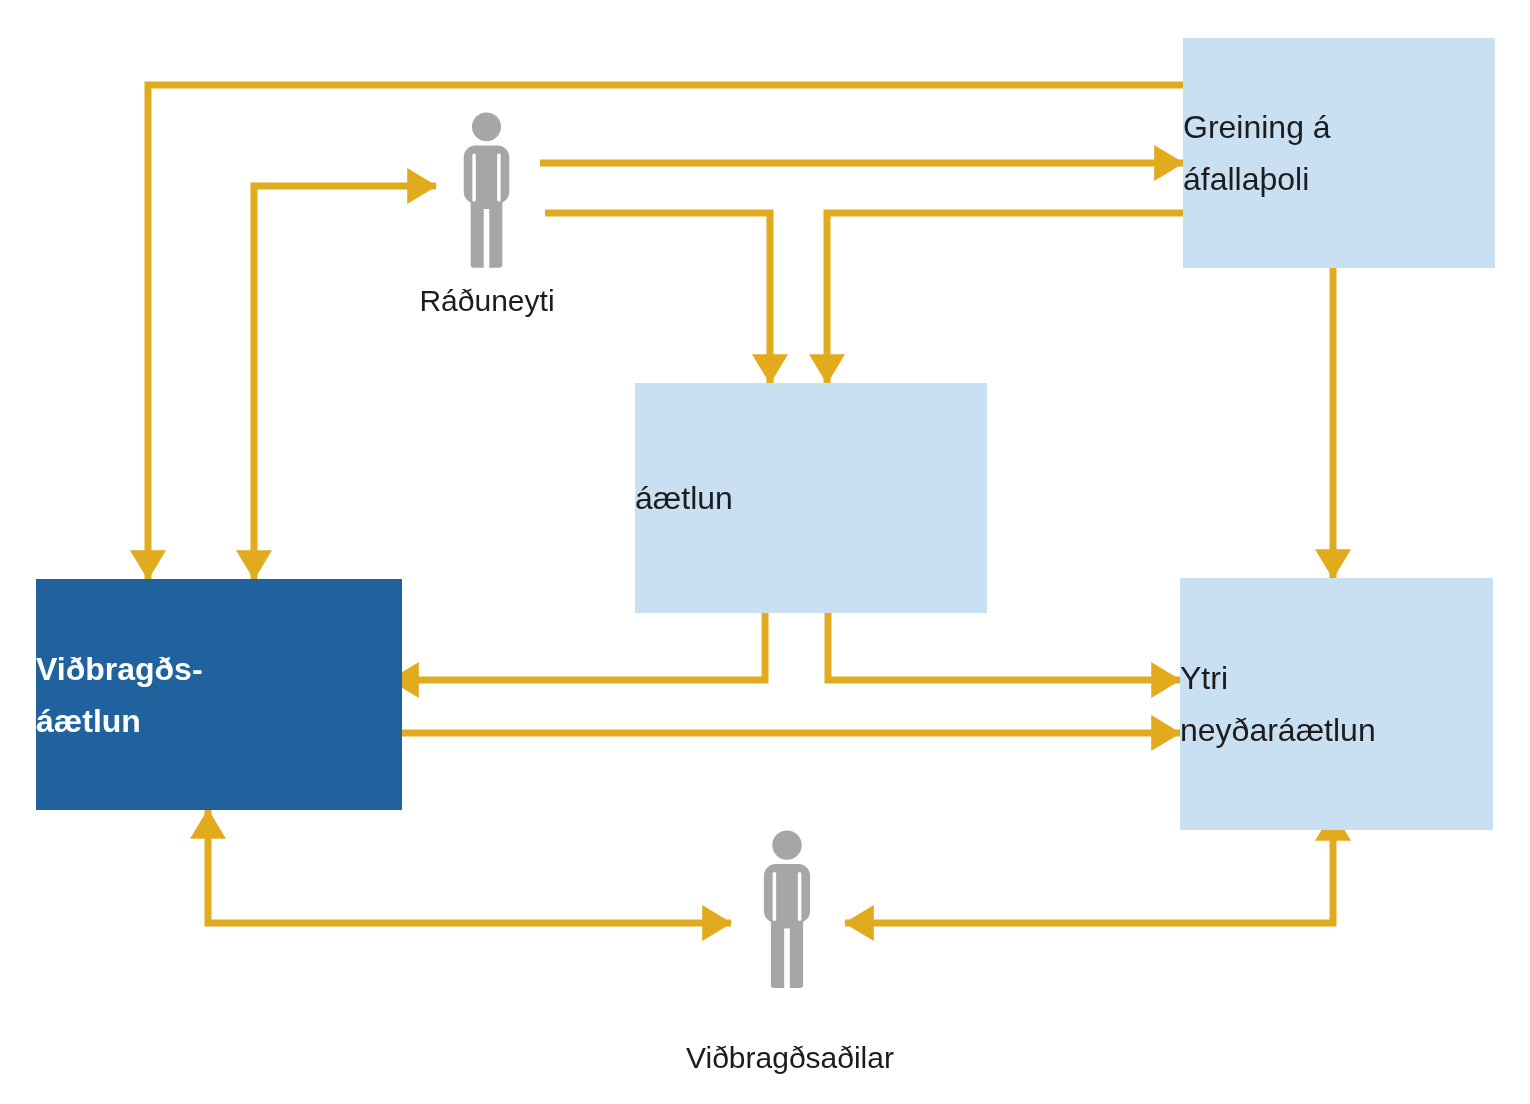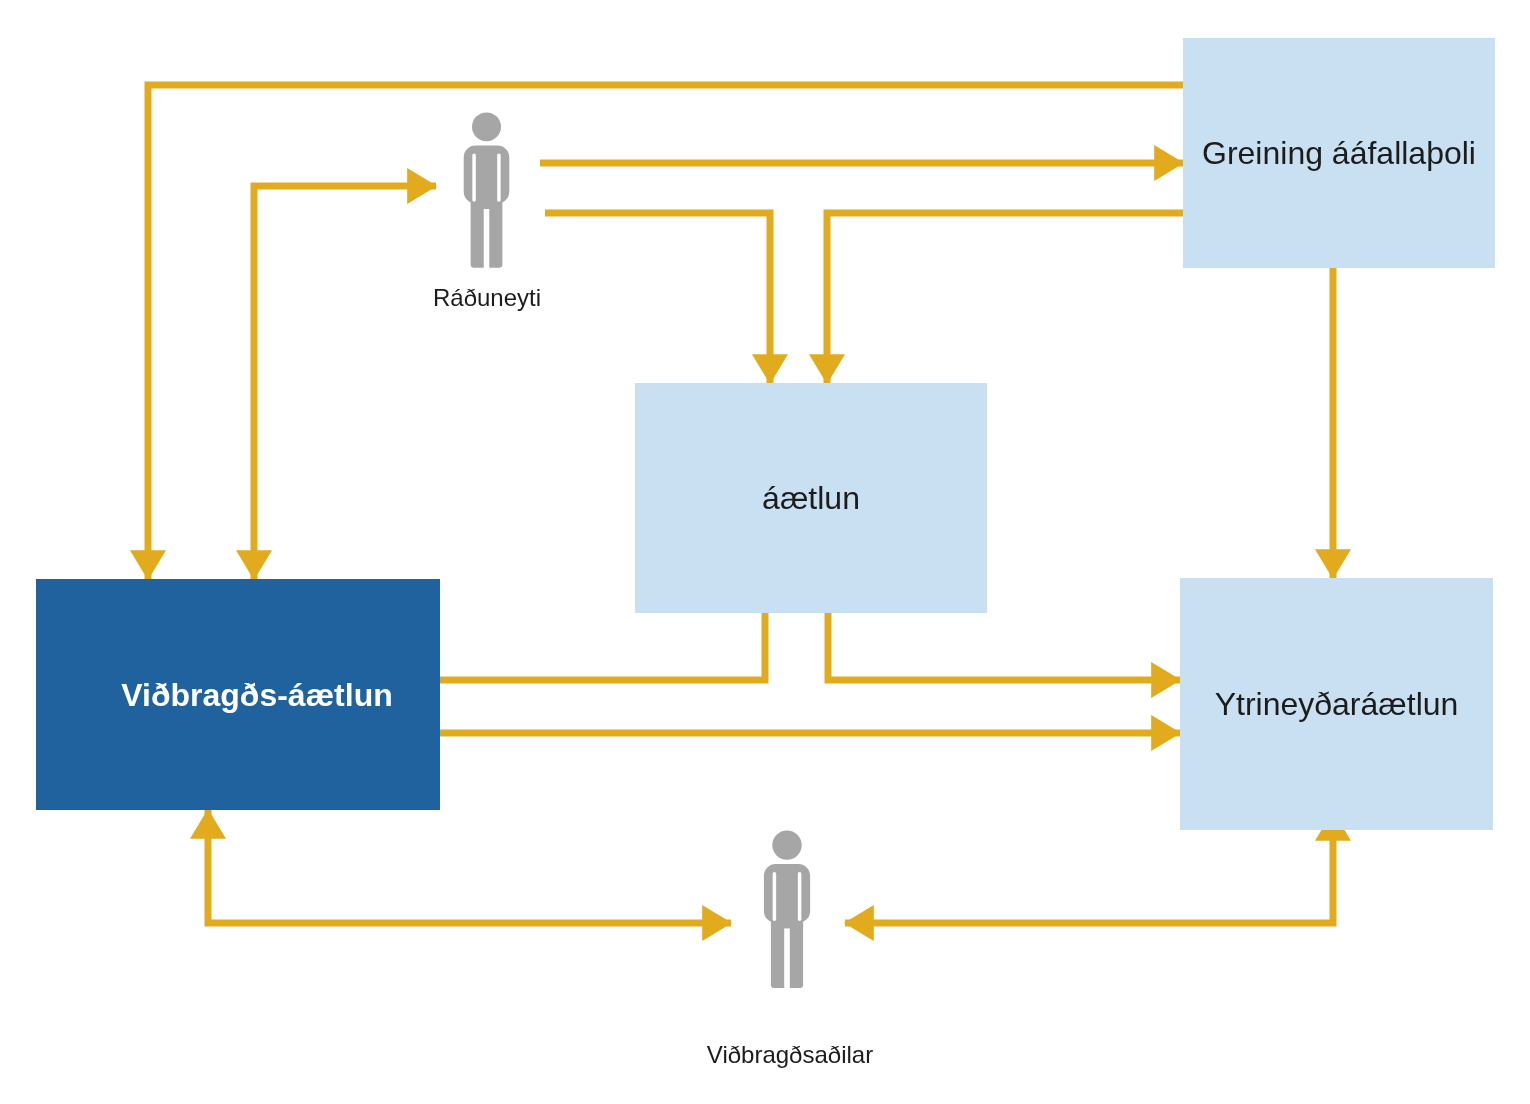--- a/index.html
+++ b/index.html
@@ -12,38 +12,39 @@
     overflow: hidden;
   }
   .layer {
     position: absolute;
     left: 0; top: 0;
     width: 1530px; height: 1104px;
   }
   .node {
     position: absolute;
     display: flex;
+    flex-direction: column;
     justify-content: center;
-    align-items: center;
+    align-items: flex-start;
     text-align: center;
     font-size: 32px;
     line-height: 52px;
     color: #1c1c1c;
   }
   .node.light { background: var(--box-light); }
   .node.dark {
     background: var(--box-dark);
     color: #ffffff;
     font-weight: bold;
   }
   .actor-label {
     position: absolute;
     width: 400px;
     text-align: center;
-    font-size: 24px;
+    font-size: 30px;
     color: #1c1c1c;
   }
   .arrow {
     stroke: var(--arrow);
     stroke-width: 7;
     fill: none;
   }
 </style>
 </head>
 <body>
@@ -87,21 +88,21 @@
 
   <div class="node light" style="left:1183px; top:38px; width:312px; height:230px;">
     <span>Greining á</span>
     <span>áfallaþoli</span>
   </div>
 
   <div class="node light" style="left:635px; top:383px; width:352px; height:230px;">
     <span>áætlun</span>
   </div>
 
-  <div class="node dark" style="left:36px; top:579px; width:366px; height:231px;padding-left:38px;">
+  <div class="node dark" style="left:36px; top:579px; width:366px; height:231px;">
     <span>Viðbragðs-</span>
     <span>áætlun</span>
   </div>
 
   <div class="node light" style="left:1180px; top:578px; width:313px; height:252px;">
     <span>Ytri</span>
     <span>neyðaráætlun</span>
   </div>
 
   <div class="actor-label" style="left:287px; top:284px;">Ráðuneyti</div>

